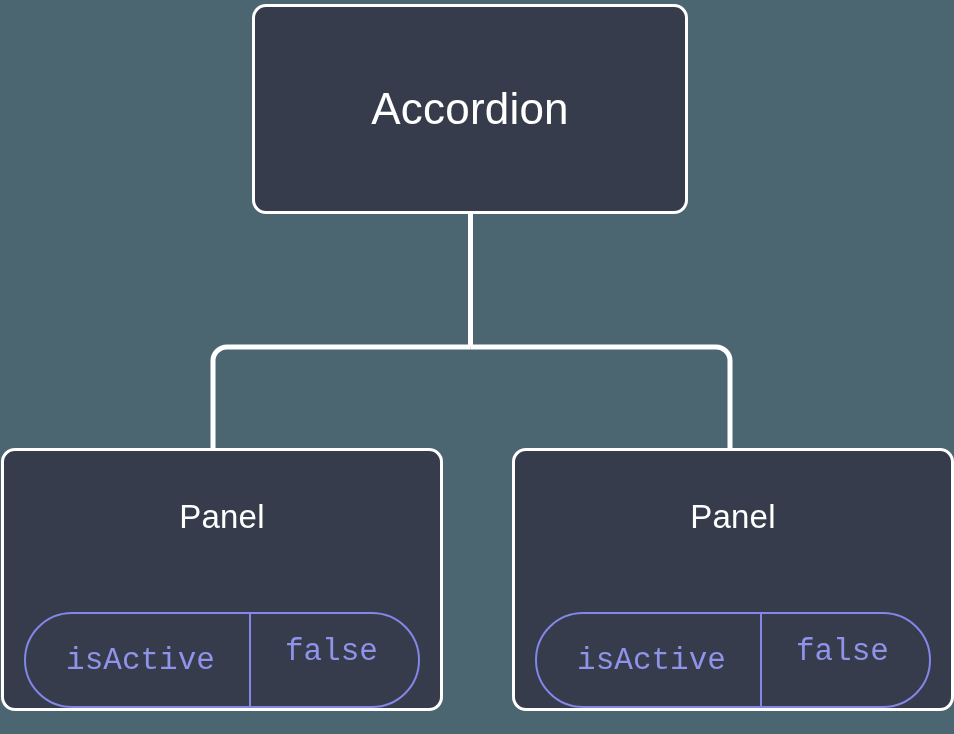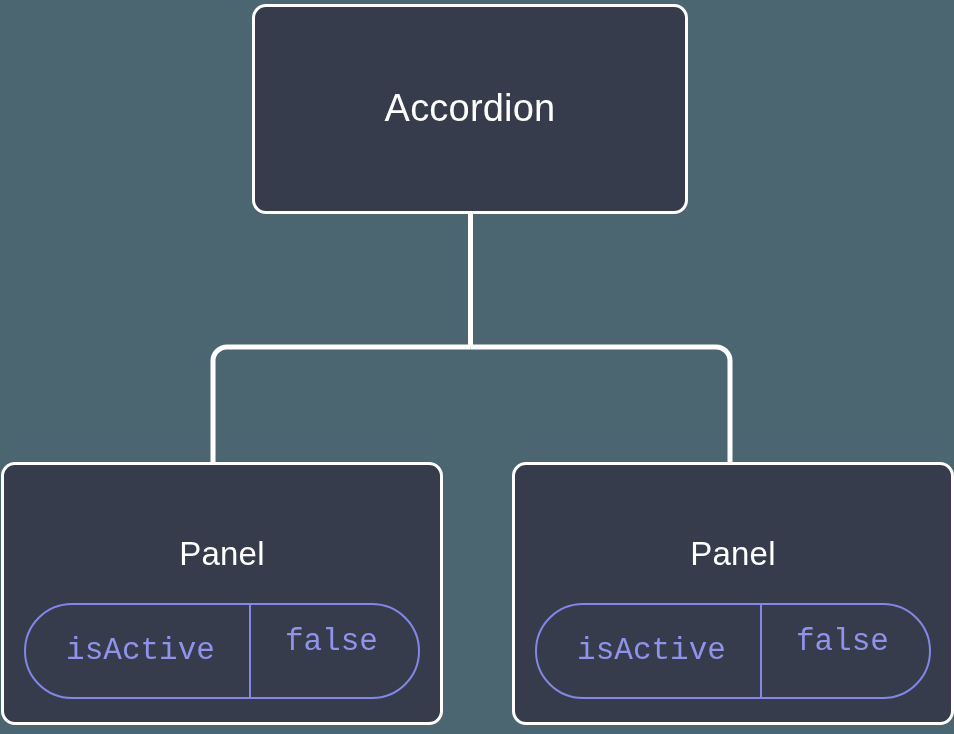--- a/index.html
+++ b/index.html
@@ -45,41 +45,41 @@
 
   .node-root {
     left:252px;
     top:4px;
     width:436px;
     height:210px;
     justify-content:center;
   }
 
   .node-child {
-    top:462px;
+    top:448px;
     width:442px;
     height:263px;
-    justify-content:center;
+    justify-content:space-between;
     padding-top:48px;
   }
 
   .node-child-left  { left:1px;   }
   .node-child-right { left:512px; }
 
   .node-title {
     color:#ffffff;
     font-size:33px;
     font-weight:400;
     line-height:1.1;
     letter-spacing:0.2px;
     white-space:nowrap;
   }
 
   .node-root .node-title {
-    font-size:38px;
+    font-size:44px;
   }
 
   
   .prop-pill {
     margin-top:30px;
     display:flex;
     align-items:stretch;
     border:2px solid #8287e8;
     border-radius:999px;
     height:96px;

